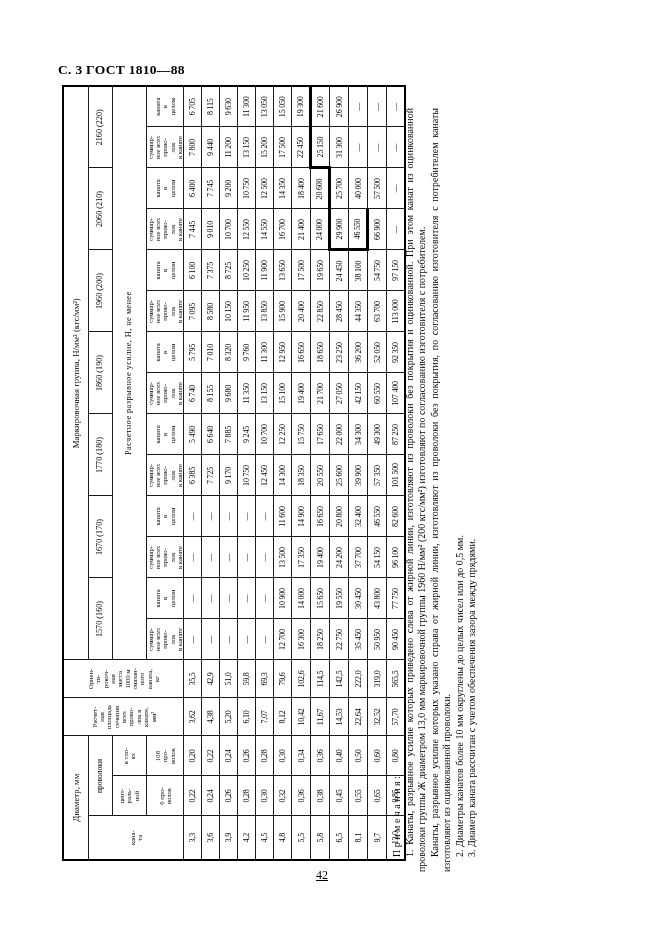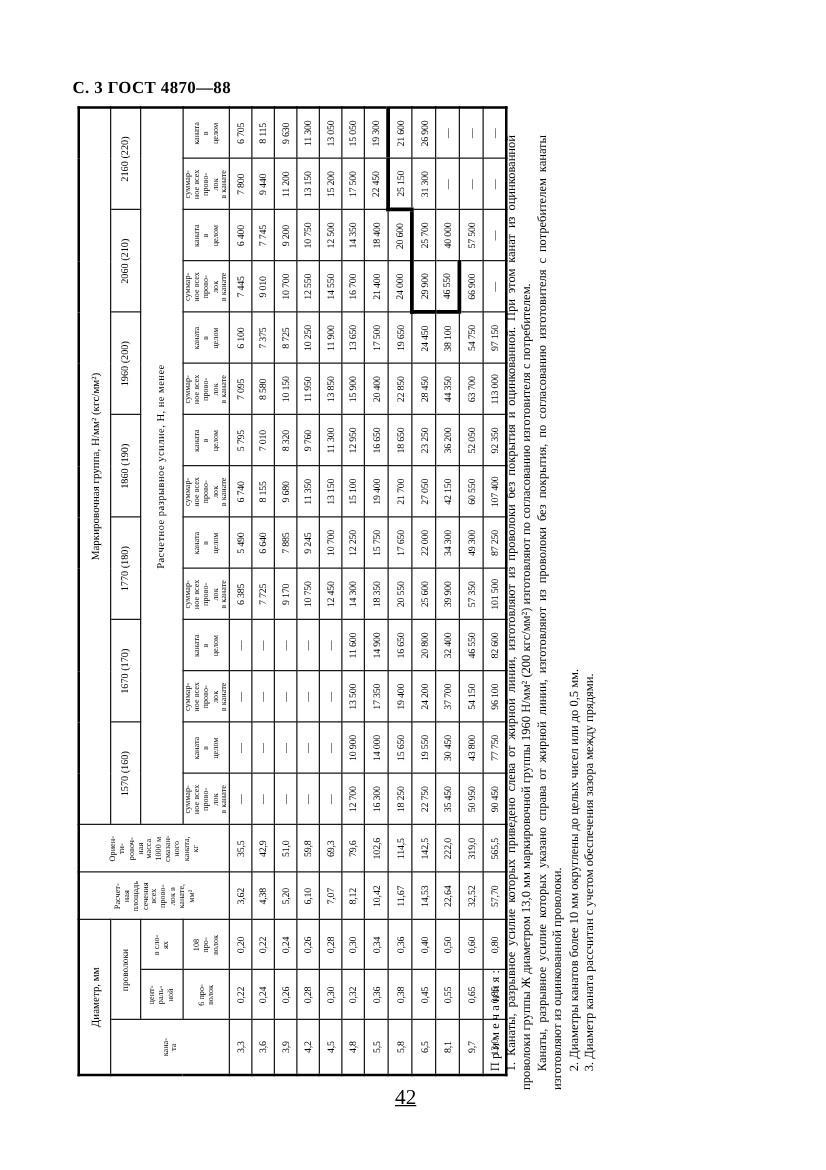--- a/index.html
+++ b/index.html
@@ -1,20 +1,20 @@
 <!DOCTYPE html>
 <html><head>
 <meta charset="utf-8">
 <style>
   html,body{margin:0;padding:0;}
   body{width:661px;height:936px;background:#ffffff;position:relative;overflow:hidden;
        font-family:"Liberation Serif",serif;color:#000;}
   .page-header{position:absolute;left:58px;top:62px;font-size:13.5px;font-weight:bold;
        letter-spacing:.3px;white-space:nowrap;}
-  .page-number{position:absolute;left:316px;top:868px;font-size:17px;text-decoration:underline;}
+  .page-number{position:absolute;left:316px;top:868px;font-size:12px;text-decoration:underline;}
 
   
   .rot-table{position:absolute;left:62px;top:861px;width:772px;height:328px;
        transform:rotate(-90deg);transform-origin:0 0;}
   table{border-collapse:collapse;table-layout:fixed;width:774px;border:2px solid #000;}
   th,td{border:1px solid #1a1a1a;padding:0;text-align:center;vertical-align:middle;
        font-weight:normal;overflow:hidden;}
   thead th{font-size:7.5px;line-height:1.15;}
   .ml{white-space:pre-line;font-size:6.6px;line-height:1.12;}
   .hdr-main{font-size:8.8px;}
@@ -27,21 +27,21 @@
 
   
   .rot-notes{position:absolute;left:391px;top:872px;width:764px;height:102px;
        transform:rotate(-90deg);transform-origin:0 0;font-size:10px;line-height:12.5px;}
   .rot-notes p{margin:0;text-indent:15px;text-align:justify;}
   .rot-notes .note-title{text-indent:15px;}
 </style>
 </head>
 <body>
 
-<div class="page-header">С. 3 ГОСТ 4870—88</div>
+<div class="page-header">С. 3 ГОСТ 1810—88</div>
 
 <div class="rot-table">
   <table>
     <colgroup>
       <col style="width:44px">
         <col style="width:40px">
         <col style="width:40px">
       <col style="width:38px">
         <col style="width:38px">
       <col style="width:41px">

